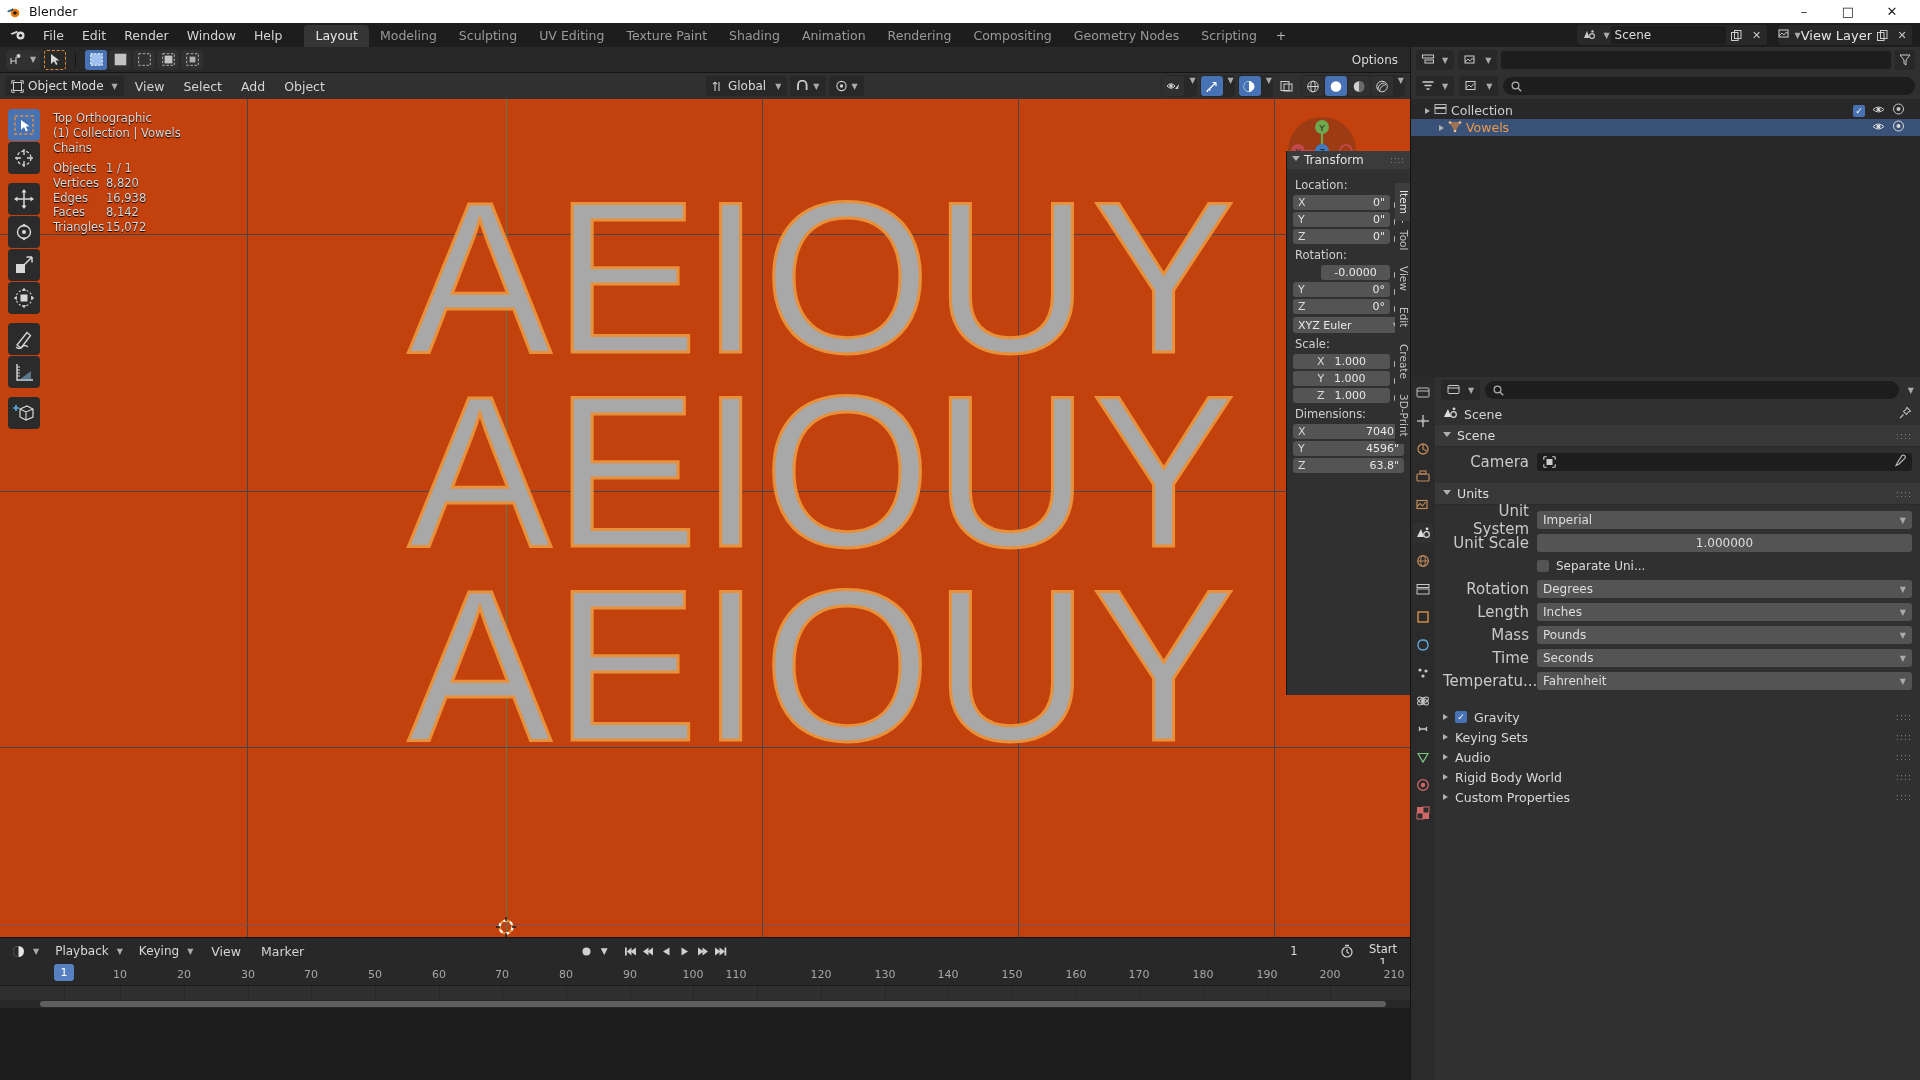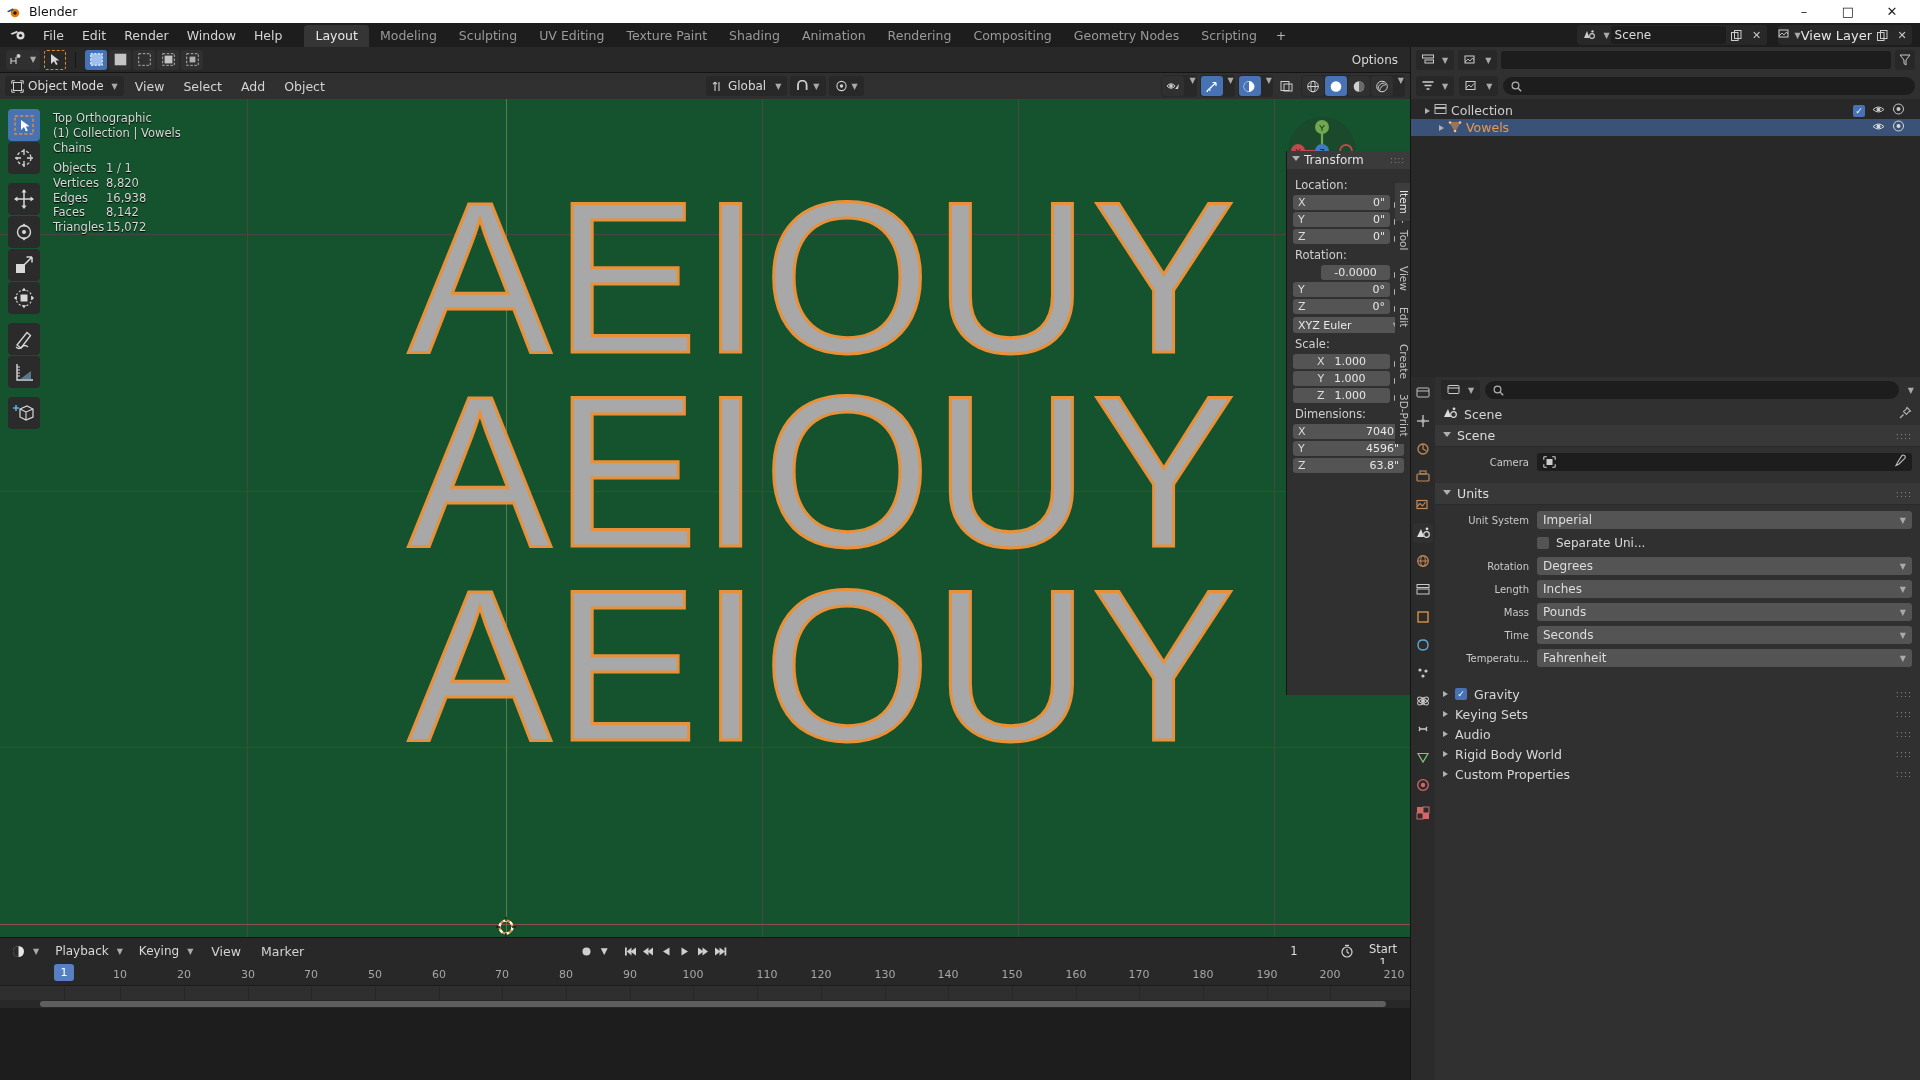--- a/index.html
+++ b/index.html
@@ -70,21 +70,21 @@
     height:20px; padding:0 6px; border-radius:3px; font-size:12px; color:#ddd; }
   .vp-menu { padding:2px 8px; font-size:12.5px; color:#d4d4d4; border-radius:3px; }
   .vphdr-right { margin-left:auto; display:flex; align-items:center; gap:3px; }
   .ig { width:22px; height:20px; background:#303030; border-radius:3px;
     display:flex; align-items:center; justify-content:center; }
   .ig.on { background:#4772b3; }
   .ig.white { background:#4772b3; }
   .igrp { display:flex; background:#282828; border-radius:4px; padding:1px; gap:1px; }
 
   
-  .viewport { position:relative; height:838px; background:#14532d;
+  .viewport { position:relative; height:838px; background:#c2410c;
     overflow:hidden; }
   .gridline { position:absolute; background:#464646; }
   .axis-y { position:absolute; width:1px; top:0; bottom:0; background:#5a7d4e; }
   .axis-x { position:absolute; height:1px; left:0; right:0; background:#8c4d4d; }
 
   
   .vp-info { position:absolute; left:53px; top:12px; font-size:11.5px;
     color:#d8d8d8; line-height:14.8px; text-shadow:0 1px 1px #000; }
   .vp-stats { position:absolute; left:53px; top:62px; font-size:11.5px;
     color:#d8d8d8; line-height:14.8px; text-shadow:0 1px 1px #000; }
@@ -193,21 +193,21 @@
     gap:5px; padding:0 6px; }
   .bcrumb { display:flex; align-items:center; gap:6px; height:22px;
     padding:0 8px; font-size:12.5px; color:#d6d6d6; }
   .panel-hdr { height:22px; background:#383838; display:flex; align-items:center;
     gap:6px; padding:0 8px; font-size:12.5px; color:#dcdcdc;
     border-bottom:1px solid #2a2a2a; }
   .panel-hdr .dots { margin-left:auto; color:#8a8a8a; font-size:9px;
     letter-spacing:1px; }
   .panel-body { padding:5px 8px 8px 8px; background:#303030; }
   .prow { display:flex; align-items:center; height:20px; margin-bottom:3px; gap:8px; }
-  .prow .lab { width:86px; text-align:right; font-size:10px; color:#c9c9c9; }
+  .prow .lab { width:86px; text-align:right; font-size:15px; color:#c9c9c9; }
   .prow .ctl { flex:1; height:18px; background:#1d1d1d; border-radius:3px;
     display:flex; align-items:center; padding:0 6px; font-size:12px; color:#dedede; }
   .prow .ctl.grey { background:#545454; justify-content:center; }
   .prow .ctl.drop { background:#545454; justify-content:space-between; }
   .collapsed { height:20px; display:flex; align-items:center; gap:7px;
     padding:0 8px; font-size:12.5px; color:#d8d8d8; }
   .collapsed .dots { margin-left:auto; color:#8a8a8a; font-size:9px; letter-spacing:1px; }
   .chk { width:12px; height:12px; background:#4772b3; border-radius:2px;
     display:flex; align-items:center; justify-content:center; color:#fff;
     font-size:9px; }
@@ -843,21 +843,21 @@
         <span class="tick" style="left:120px;">10</span>
         <span class="tick" style="left:184px;">20</span>
         <span class="tick" style="left:248px;">30</span>
         <span class="tick" style="left:311px;">70</span>
         <span class="tick" style="left:375px;">50</span>
         <span class="tick" style="left:439px;">60</span>
         <span class="tick" style="left:502px;">70</span>
         <span class="tick" style="left:566px;">80</span>
         <span class="tick" style="left:630px;">90</span>
         <span class="tick" style="left:693px;">100</span>
-        <span class="tick" style="left:767px;">110</span>
+        <span class="tick" style="left:736px;">110</span>
         <span class="tick" style="left:821px;">120</span>
         <span class="tick" style="left:885px;">130</span>
         <span class="tick" style="left:948px;">140</span>
         <span class="tick" style="left:1012px;">150</span>
         <span class="tick" style="left:1076px;">160</span>
         <span class="tick" style="left:1139px;">170</span>
         <span class="tick" style="left:1203px;">180</span>
         <span class="tick" style="left:1267px;">190</span>
         <span class="tick" style="left:1330px;">200</span>
         <span class="tick" style="left:1394px;">210</span>
@@ -1150,20 +1150,24 @@
         </div>
         <div class="panel-body">
           <div class="prow">
             <span class="lab">Unit System</span>
             <span class="ctl drop">
               <span>Imperial</span>
               <span class="dd-arrow">▼</span>
             </span>
           </div>
           <div class="prow">
+            <span class="lab">Unit Scale</span>
+            <span class="ctl grey">1.000000</span>
+          </div>
+          <div class="prow">
             <span class="lab"></span>
             <span style="flex:1;display:flex;align-items:center;gap:7px;">
               <span class="chk off"></span>
               <span style="font-size:12px;color:#dadada;">Separate Uni...</span>
             </span>
           </div>
           <div class="prow">
             <span class="lab">Rotation</span>
             <span class="ctl drop">
               <span>Degrees</span>

